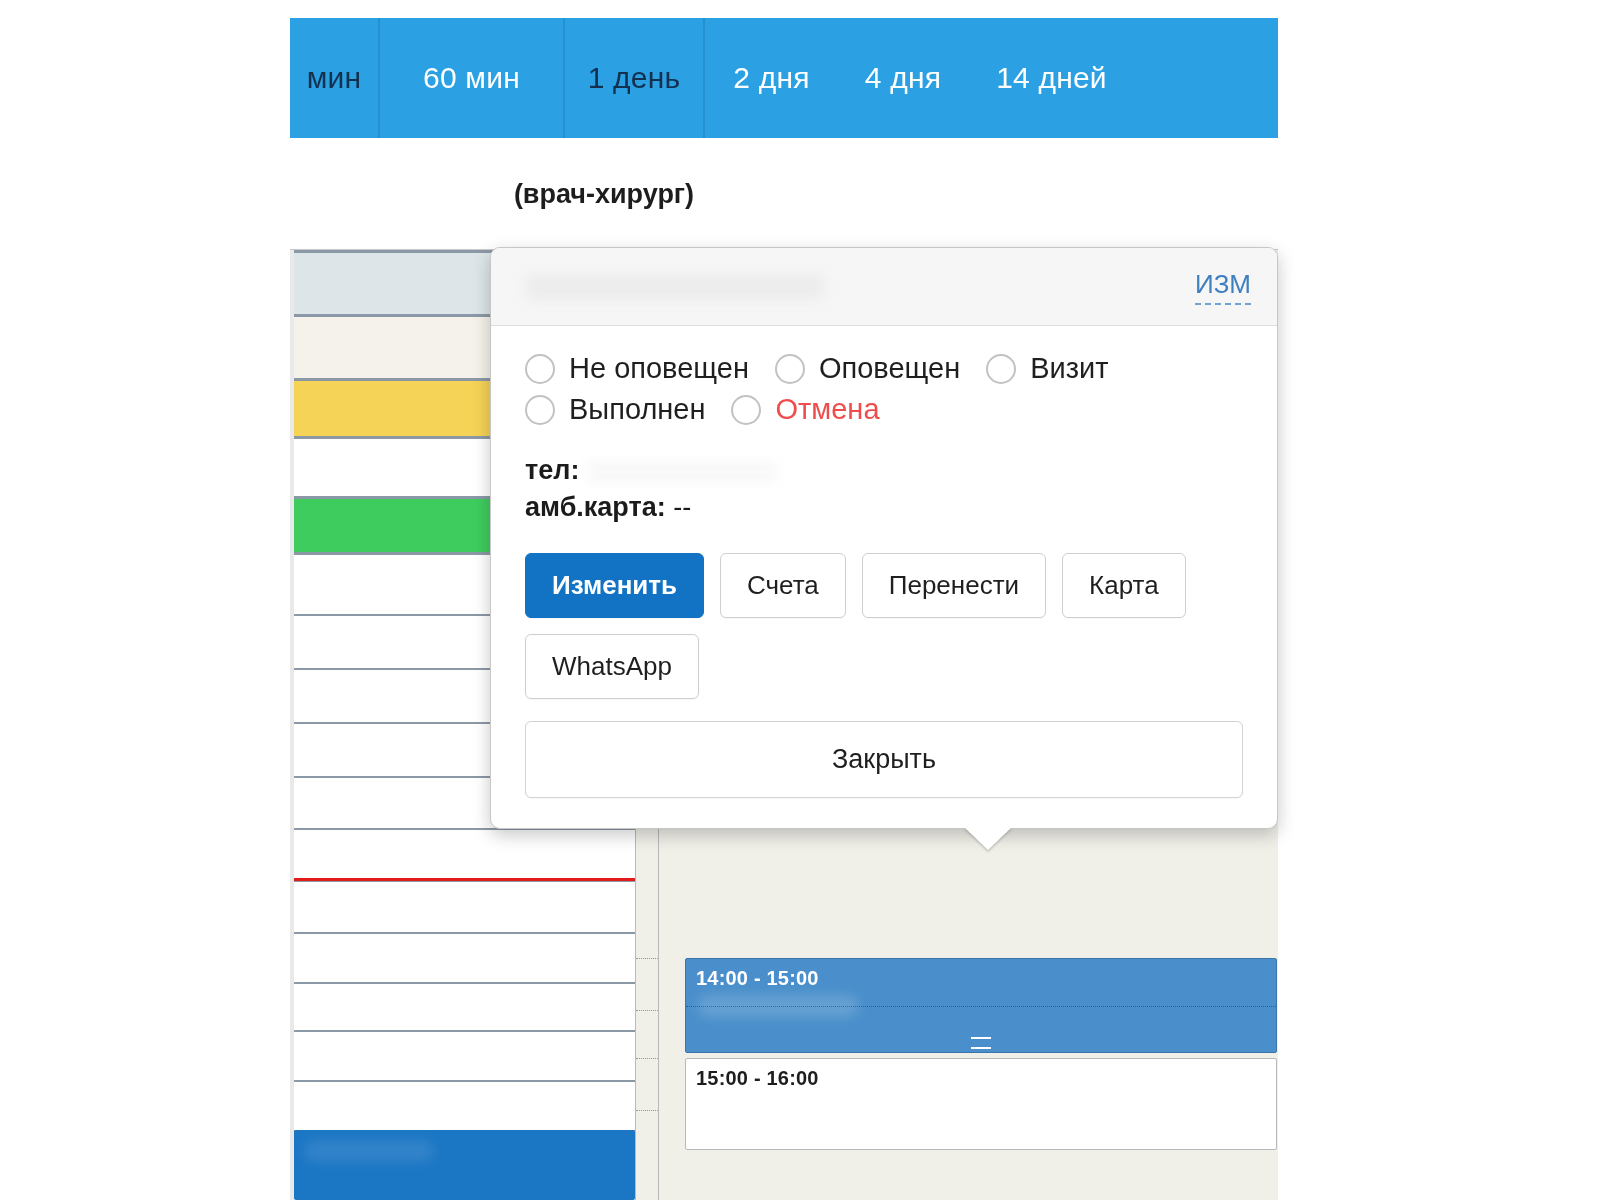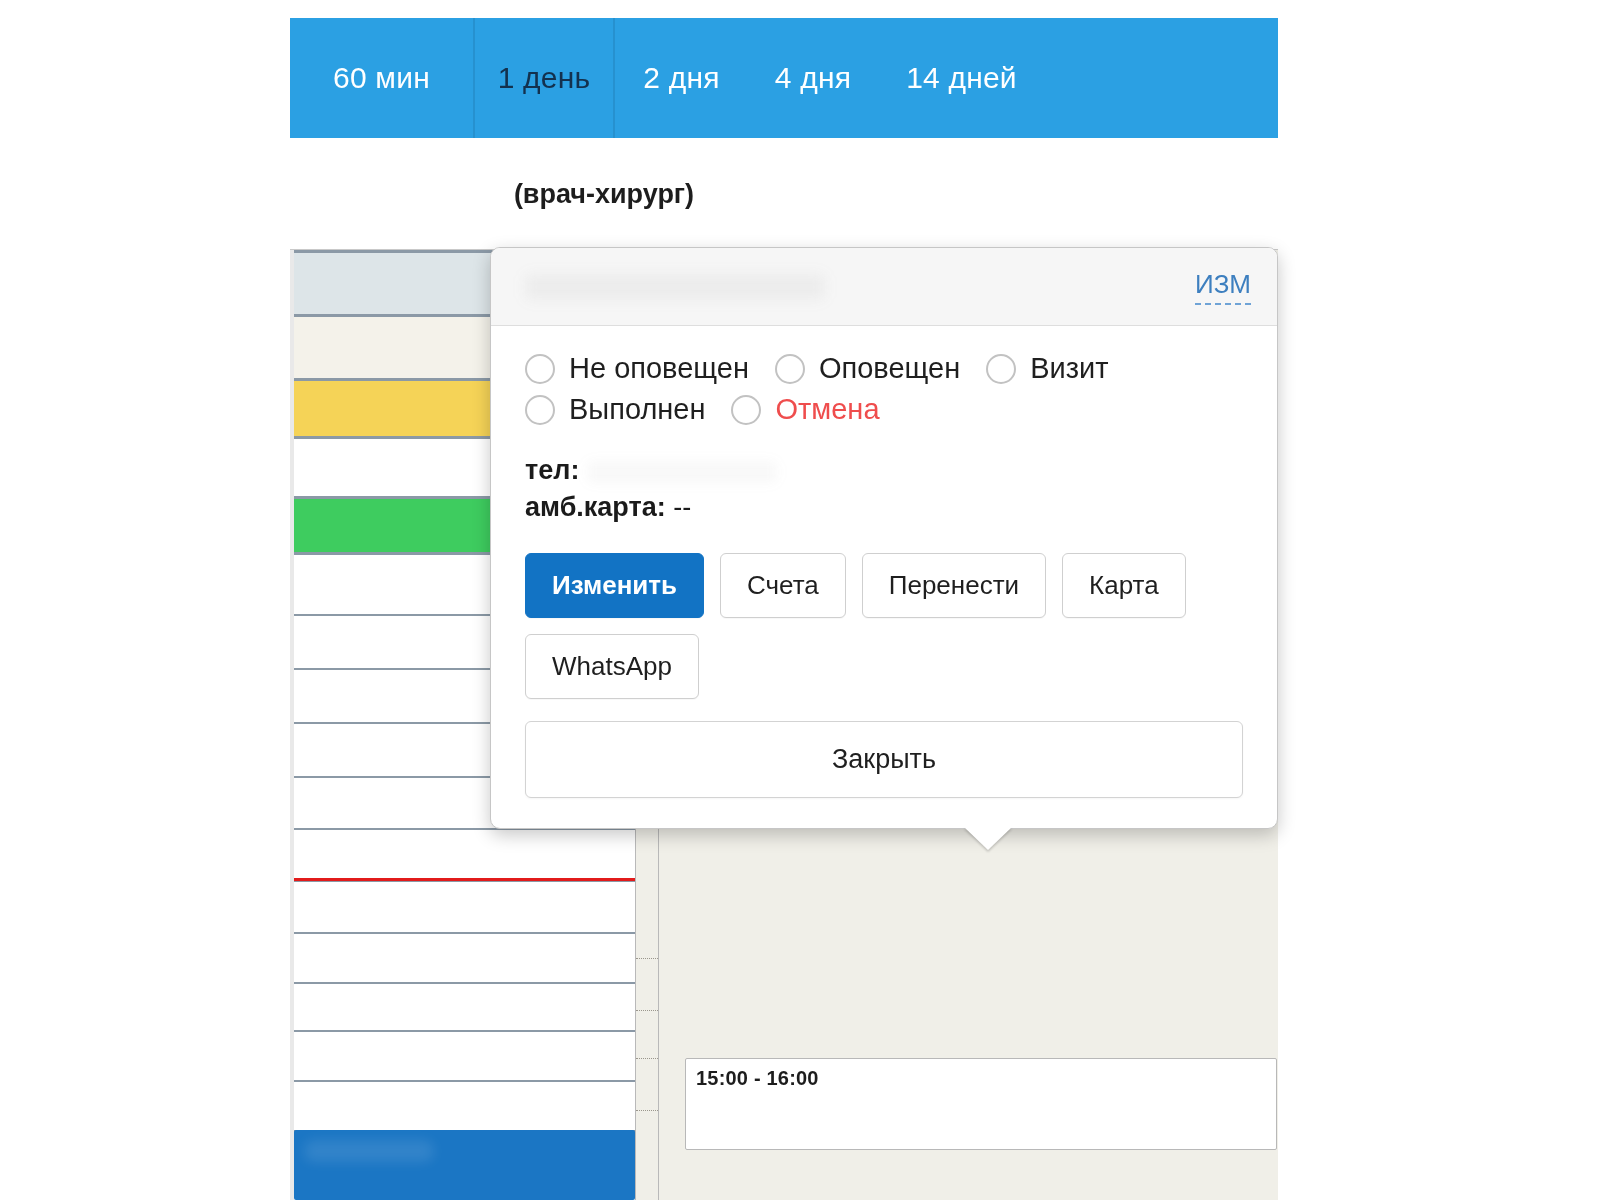--- a/index.html
+++ b/index.html
@@ -370,20 +370,23 @@
   }
 </style>
 </head>
 <body>
 
 <div id="app">
 
   <div class="viewport">
 
     <div class="periodbar" id="period-bar">
+        <div class="period-cell dark sep-right" style="width: 90px;">
+          <span>мин</span>
+        </div>
         <div class="period-cell sep-right" style="width: 185px;">
           <span>60 мин</span>
         </div>
         <div class="period-cell dark sep-right" style="width: 140px;">
           <span>1 день</span>
         </div>
         <div class="period-cell" style="width: 133px;">
           <span>2 дня</span>
         </div>
         <div class="period-cell" style="width: 130px;">
@@ -424,20 +427,26 @@
             <div class="blurname"></div>
           </div>
         </div>
       <div class="col-gutter" id="col-gutter">
           <div class="gutter-dots" style="top: 708px;"></div>
           <div class="gutter-dots" style="top: 760px;"></div>
           <div class="gutter-dots" style="top: 808px;"></div>
           <div class="gutter-dots" style="top: 860px;"></div>
         </div>
       <div class="col-right" id="col-right">
+          <div class="ev ev-blue" style="left: 26px; top: 708px; width: 592px; height: 95px;">
+            <span class="time">14:00 - 15:00</span>
+            <div class="blurname"></div>
+            <div class="dotline"></div>
+            <div class="resize-handle"></div>
+          </div>
           <div class="ev ev-white" style="left: 26px; top: 808px; width: 592px; height: 92px;">
             <span class="time">15:00 - 16:00</span>
           </div>
         </div>
     </div>
 
   </div>
 
   <div class="popup">
 

